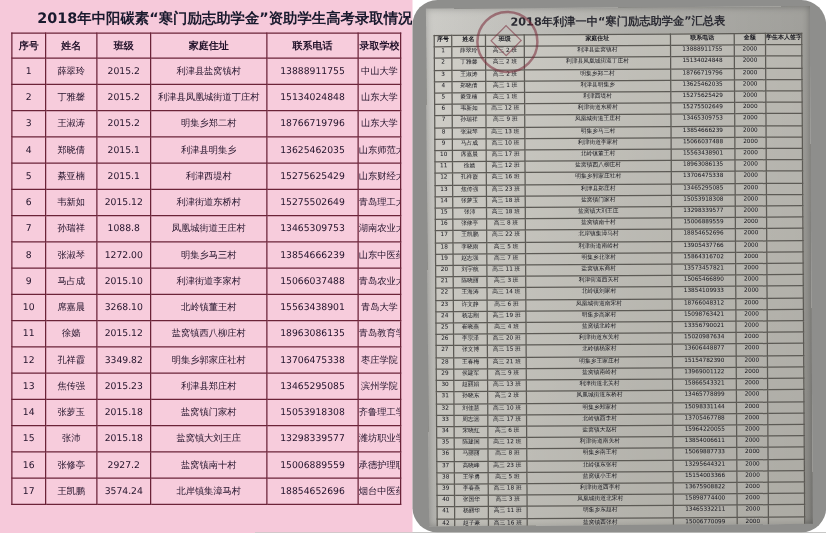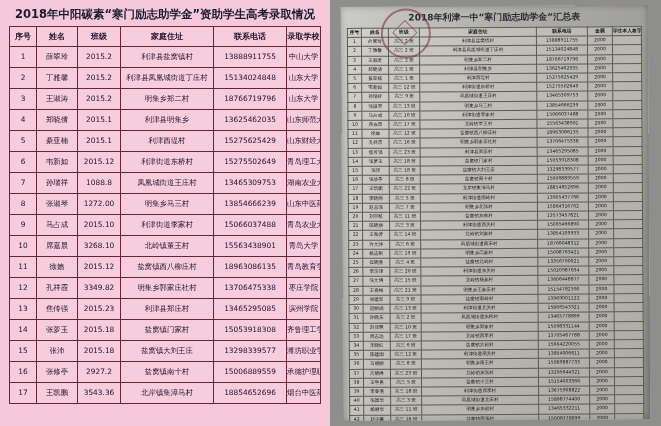--- a/index.html
+++ b/index.html
@@ -13,21 +13,21 @@
 
   
   .doc-left{
     position:relative;
     width:330px;height:426px;
     background:#f6c9da;
     overflow:hidden;
     box-sizing:border-box;
   }
   .left-title{
-    text-align:center;
+    text-align:right;
     font-size:11.5px;
     font-weight:bold;
     color:#1a1a2e;
     padding-top:7px;
     padding-bottom:4px;
     letter-spacing:0px;
     white-space:nowrap;
   }
   .left-table-wrap{
     padding:0 9px;
@@ -63,20 +63,21 @@
   .c-phone{width:72px;}
   .c-school{width:auto;margin-left:32px;}
 
   
   .doc-right{
     position:relative;
     width:331px;height:426px;
     background:#8e8e8c;
     overflow:hidden;
     box-sizing:border-box;
+    border-radius:20px;
   }
   .paper{
     position:absolute;
     left:12px;top:6px;
     width:307px;height:414px;
     background:#bdbcb6;
     box-shadow:0 0 6px rgba(0,0,0,.35) inset;
     transform:rotate(-0.35deg);
     overflow:hidden;
   }
@@ -290,21 +291,21 @@
               <td class="c-no">16</td>
               <td class="c-name">张修亭</td>
               <td class="c-class">2927.2</td>
               <td class="c-addr">盐窝镇南十村</td>
               <td class="c-phone">15006889559</td>
               <td class="c-school">承德护理职业学院</td>
             </tr>
             <tr>
               <td class="c-no">17</td>
               <td class="c-name">王凯鹏</td>
-              <td class="c-class">3543.36</td>
+              <td class="c-class">3574.24</td>
               <td class="c-addr">北岸镇集漳马村</td>
               <td class="c-phone">18854652696</td>
               <td class="c-school">烟台中医药高等专科学校</td>
             </tr>
           </tbody>
       </table>
     </div>
   </div>
 
   <div class="doc-right">

